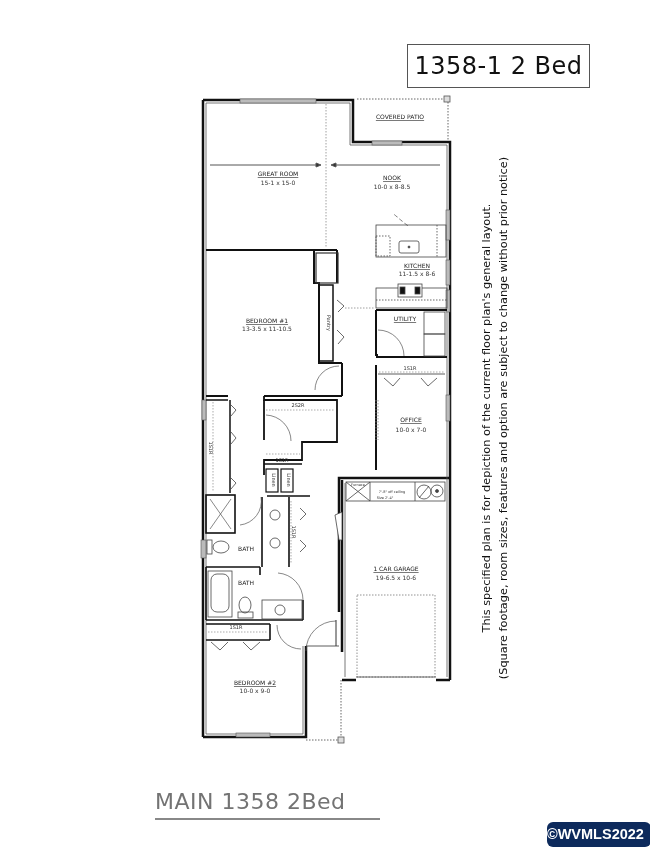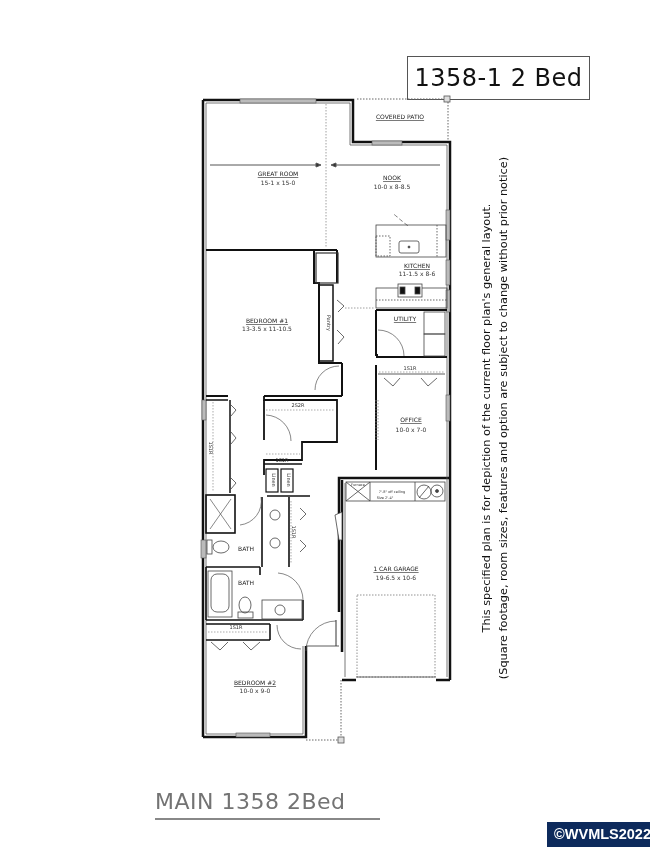--- a/index.html
+++ b/index.html
@@ -2,40 +2,40 @@
 <html><head>
   <meta charset="utf-8">
   <style>
     html, body { margin: 0; padding: 0; background: #ffffff; }
     body { width: 650px; height: 847px; position: relative; overflow: hidden; font-family: "DejaVu Sans", sans-serif; }
     #plan-svg { position: absolute; left: 0; top: 0; }
     .plan-title-box {
       position: absolute; left: 407px; top: 44px; width: 183px; height: 44px;
       border: 1.5px solid #555; box-sizing: border-box;
       display: flex; align-items: center; justify-content: center;
-      font-family: "DejaVu Sans", sans-serif; font-size: 24px; color: #111; letter-spacing: 0.5px; margin-top: 12px;
+      font-family: "DejaVu Sans", sans-serif; font-size: 24px; color: #111; letter-spacing: 0.5px;
     }
     .main-label {
       position: absolute; left: 155px; top: 788px; width: 225px; height: 30px;
       font-family: "DejaVu Sans", sans-serif; font-size: 22px; color: #737373;
       border-bottom: 2px solid #888; line-height: 28px; letter-spacing: 0.5px;
     }
     .disclaimer-wrap {
       position: absolute; left: 470px; top: 95px; width: 50px; height: 645px;
     }
     .disclaimer-inner {
       position: absolute; left: 50%; top: 50%;
       transform: translate(-50%, -50%) rotate(-90deg);
       width: 645px; text-align: center;
       font-family: "DejaVu Sans", sans-serif; font-size: 11.3px; color: #111; line-height: 17px; white-space: nowrap;
     }
     .copyright {
       position: absolute; left: 547px; top: 822px; width: 104px; height: 25px;
       background: #0d2a5c; color: #fff; font-family: "Liberation Sans", sans-serif;
-      font-weight: bold; font-size: 14.5px; line-height: 25px; text-align: right;
+      font-weight: bold; font-size: 14.5px; line-height: 25px; text-align: left; border-radius: 6px;
     }
     .room-label { font-family: "DejaVu Sans", sans-serif; font-size: 6px; fill: #222; text-anchor: middle; }
     .room-dim { font-family: "DejaVu Sans", sans-serif; font-size: 6px; fill: #333; text-anchor: middle; }
     .tiny { font-family: "DejaVu Sans", sans-serif; font-size: 5px; fill: #333; text-anchor: middle; }
   </style>
 </head>
 <body>
 
 <div class="plan-title-box">1358-1 2 Bed</div>
 

